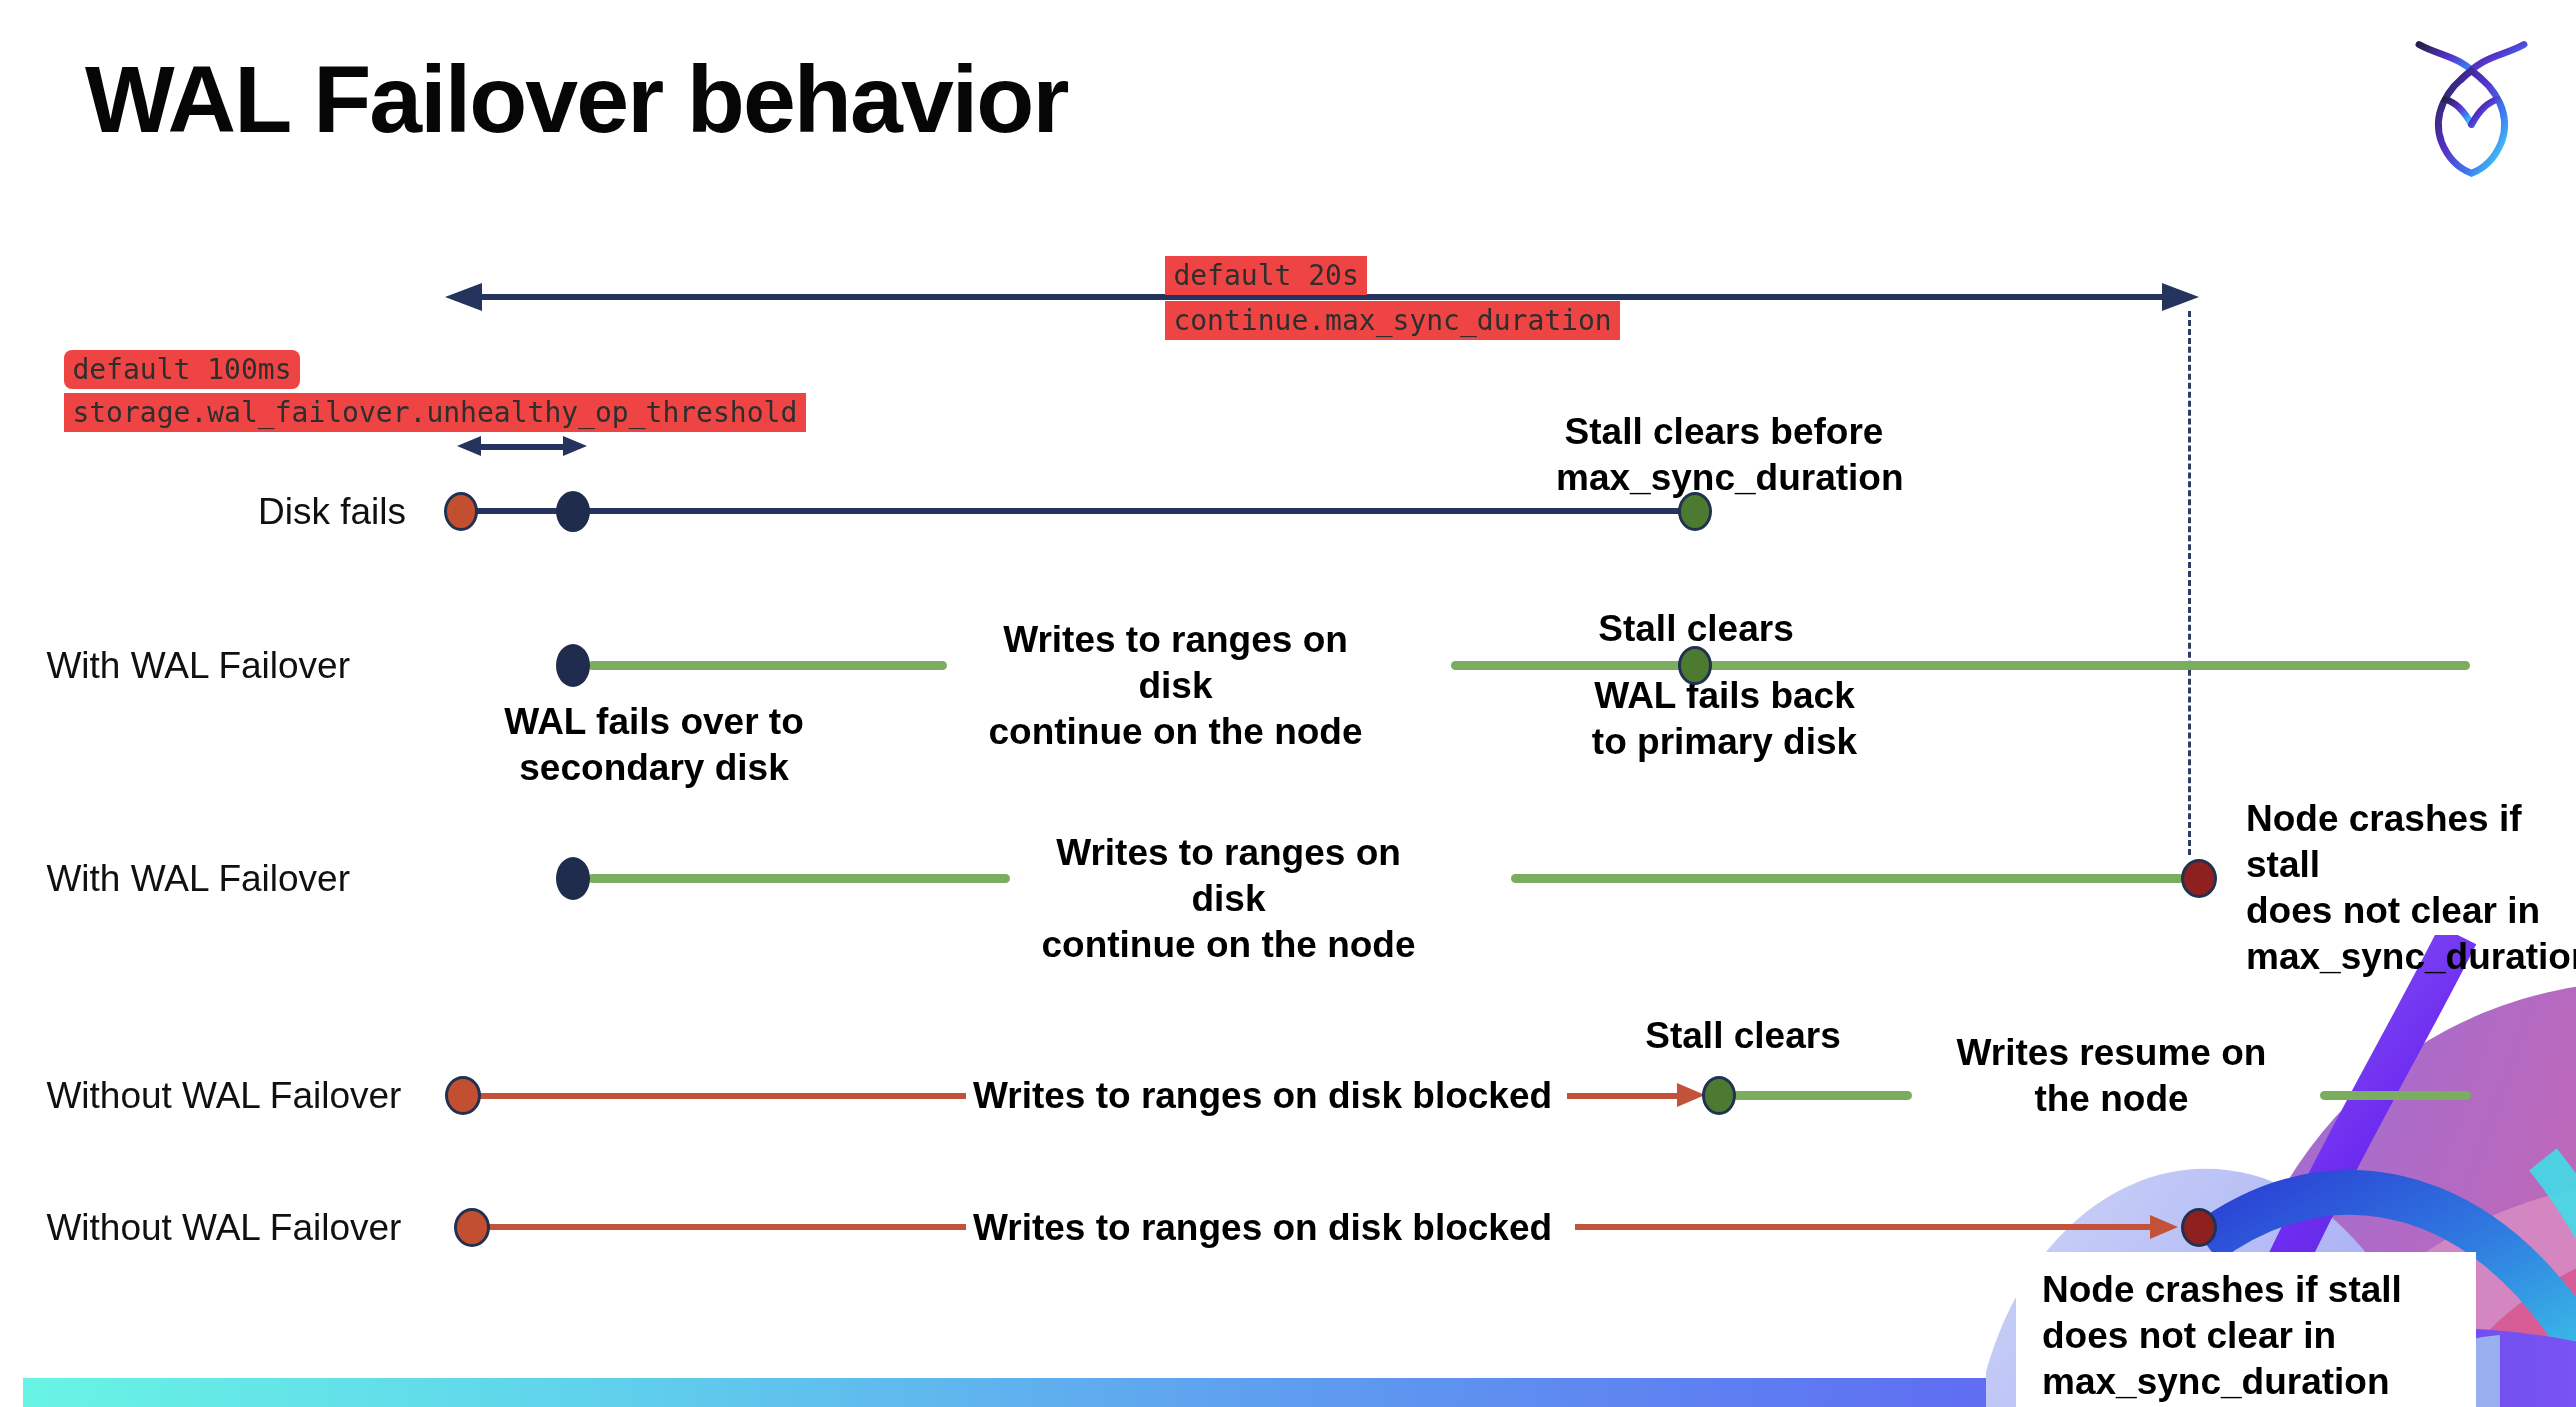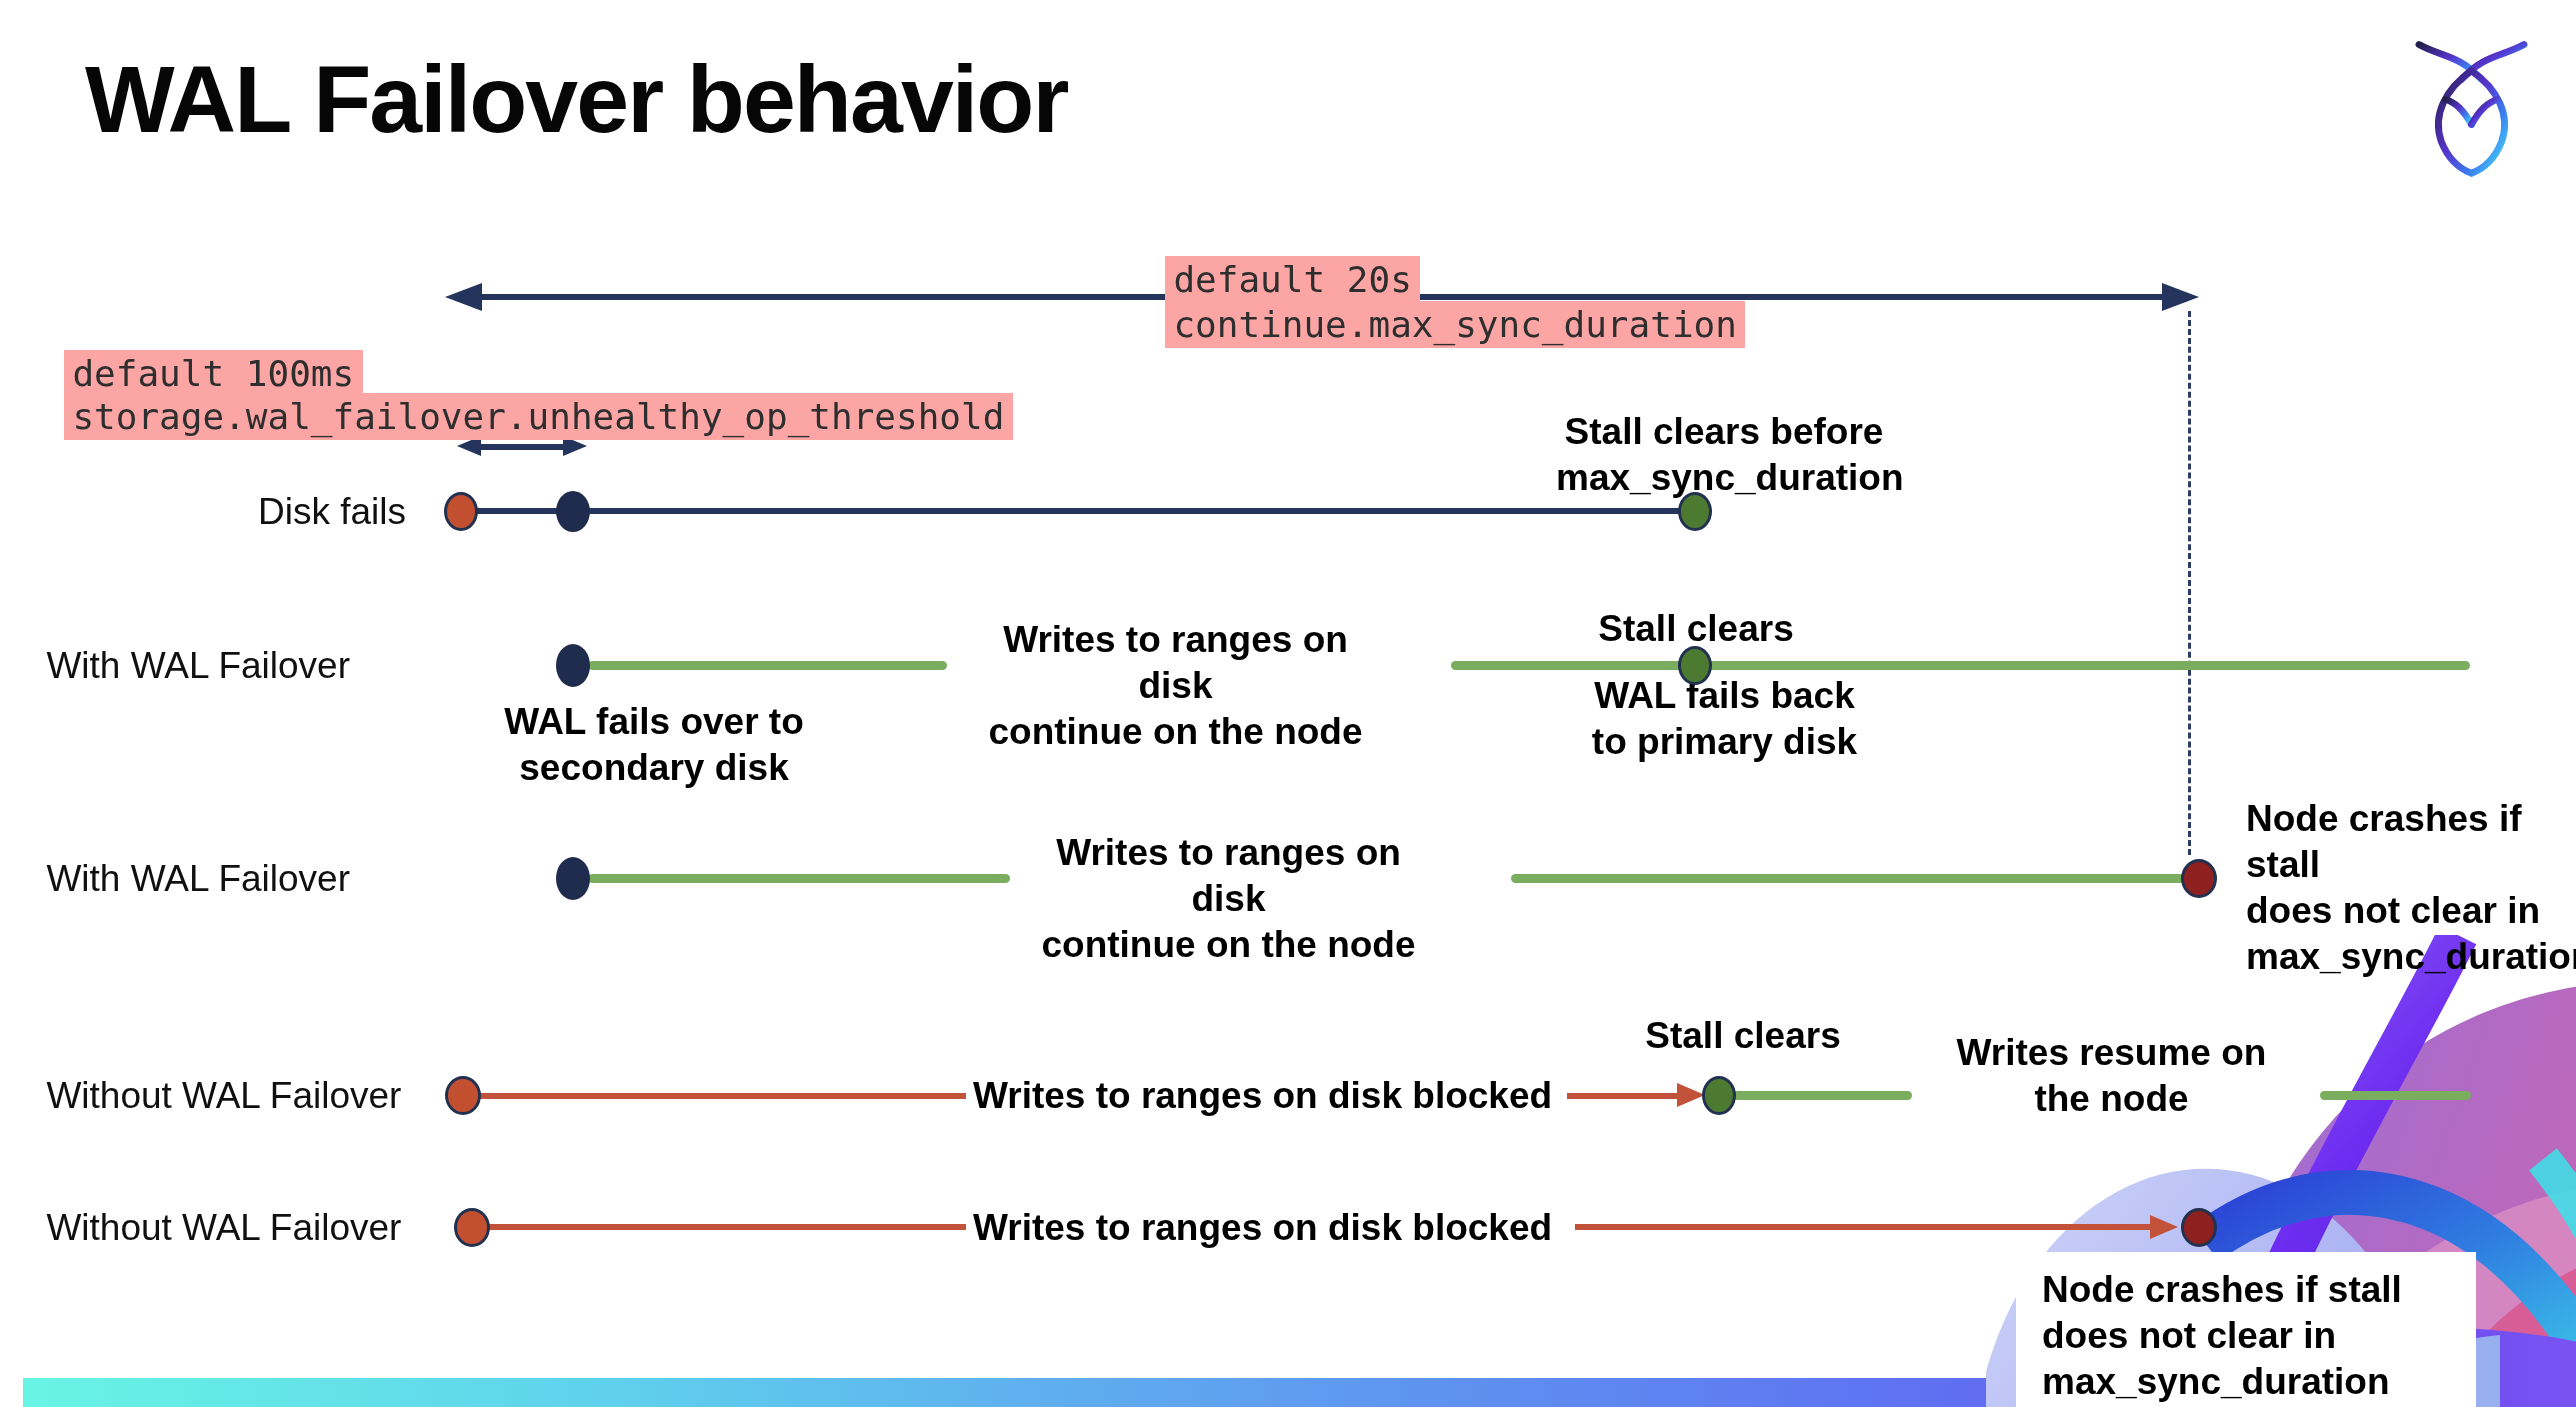--- a/index.html
+++ b/index.html
@@ -1,22 +1,22 @@
 <!DOCTYPE html>
 <html style="font-size:15px"><head>
 <meta charset="utf-8">
 <style>
   html,body{margin:0;padding:0;background:#ffffff;}
   #canvas{position:relative;width:2576px;height:1408px;background:#ffffff;overflow:hidden;
           font-family:"Liberation Sans",sans-serif;color:#101010;margin-left:23px;}
   .abs{position:absolute;}
   .z4{z-index:4;}
   .title{font-size:95px;font-weight:800;letter-spacing:-1.9px;color:#060606;white-space:nowrap;}
-  .code{font-family:"DejaVu Sans Mono",monospace;font-size:36px;color:#2e2e2e;
-        background:#fca5a5;padding:2.8px 8.4px;white-space:nowrap;z-index:5;}
+  .code{font-family:"DejaVu Sans Mono",monospace;font-size:28px;color:#2e2e2e;
+        background:#ef4444;padding:2.8px 8.4px;white-space:nowrap;z-index:5;}
   .rowlabel{font-size:37px;color:#101010;white-space:nowrap;z-index:4;}
   .note{font-size:37px;color:#000000;line-height:1.24;white-space:pre-line;z-index:4;font-weight:bold;}
   .center{text-align:center;}
   .dot{border-radius:50%;border:3.7px solid #233150;box-sizing:border-box;z-index:5;}
   .dot-navy{background:#1f2c4e;border-color:#1f2c4e;}
   .dot-red{background:#c24f30;}
   .dot-green{background:#4c7a31;}
   .dot-maroon{background:#8e2020;}
   .navyline{background:#24345c;height:5.6px;z-index:4;}
   .greenline{background:#7bad5e;height:9.3px;border-radius:4.7px;z-index:4;}
@@ -100,21 +100,21 @@
       <path d="M50,70 C56,59 63,52 71,50"></path>
     </g>
   </svg>
 
   <div class="abs tri tri-left-navy" style="left:422px;top:283px;"></div>
   <div class="abs navyline" style="left:447px;top:294px;width:1720px;"></div>
   <div class="abs tri tri-right-navy" style="left:2139px;top:283px;"></div>
   <div class="abs code" style="left:1142px;top:256px;">default 20s</div>
   <div class="abs code" style="left:1142px;top:301px;">continue.max_sync_duration</div>
 
-  <div class="abs code" style="left:41px;top:350px;">default 100ms</div>
+  <div class="abs code" style="left:41px;top:350px;border-radius:8px;">default 100ms</div>
   <div class="abs code" style="left:41px;top:393px;">storage.wal_failover.unhealthy_op_threshold</div>
   <div class="abs tri tri-left-navy-sm" style="left:434px;top:436px;"></div>
   <div class="abs navyline" style="left:454px;top:444px;width:90px;"></div>
   <div class="abs tri tri-right-navy-sm" style="left:540px;top:436px;"></div>
 
   <div class="abs dashedv" style="left:2165px;top:311px;height:544px;"></div>
 
   <div class="abs rowlabel" style="left:93px;top:491px;width:290px;text-align:right;">Disk fails</div>
   <div class="abs navyline" style="left:439px;top:508px;width:1234px;"></div>
   <div class="abs dot dot-red" style="left:421px;top:492px;width:34px;height:39px;"></div>

